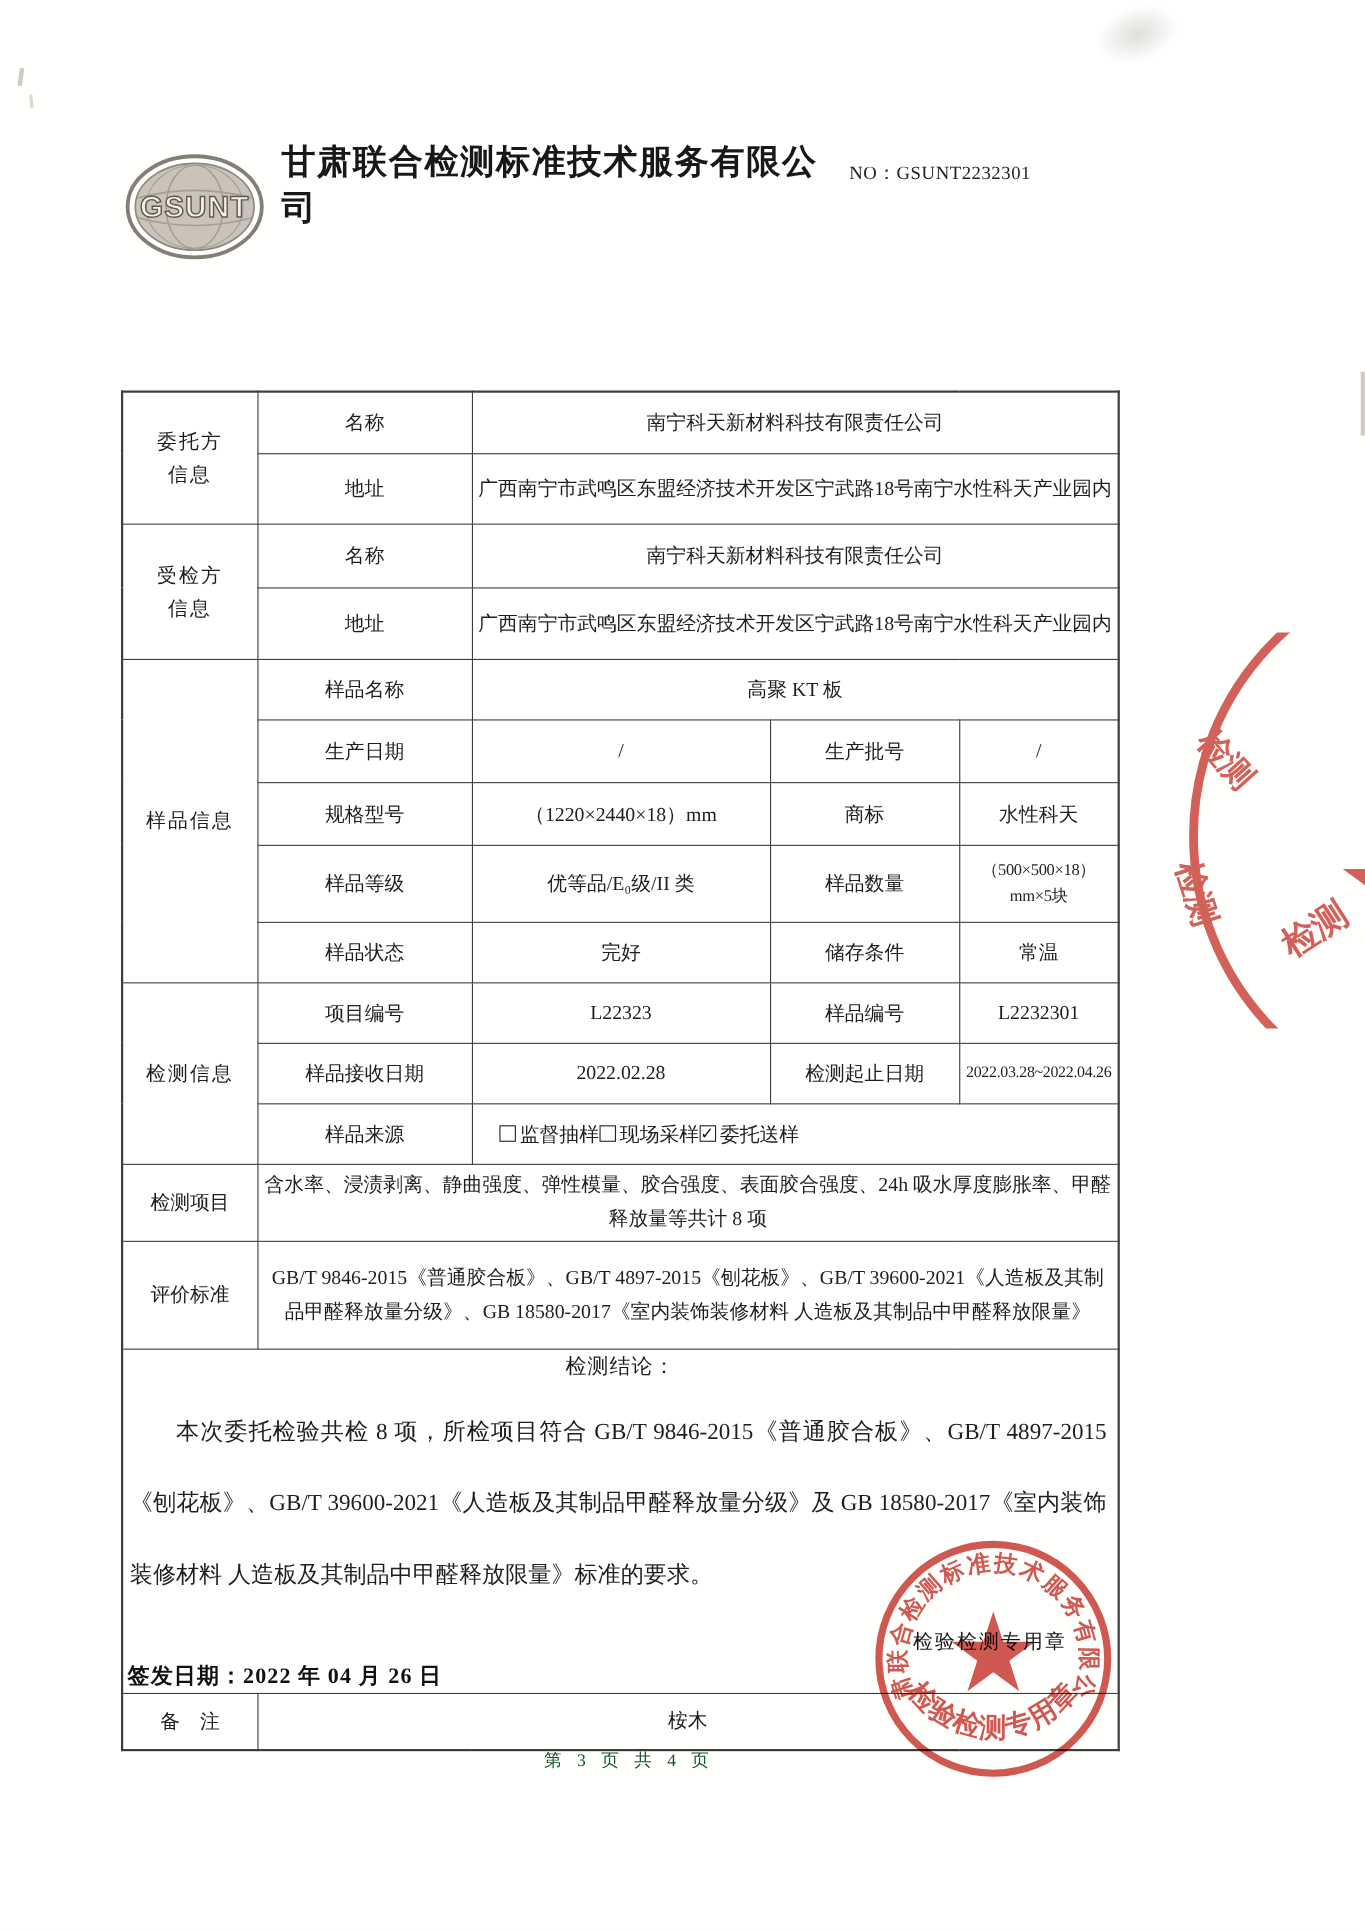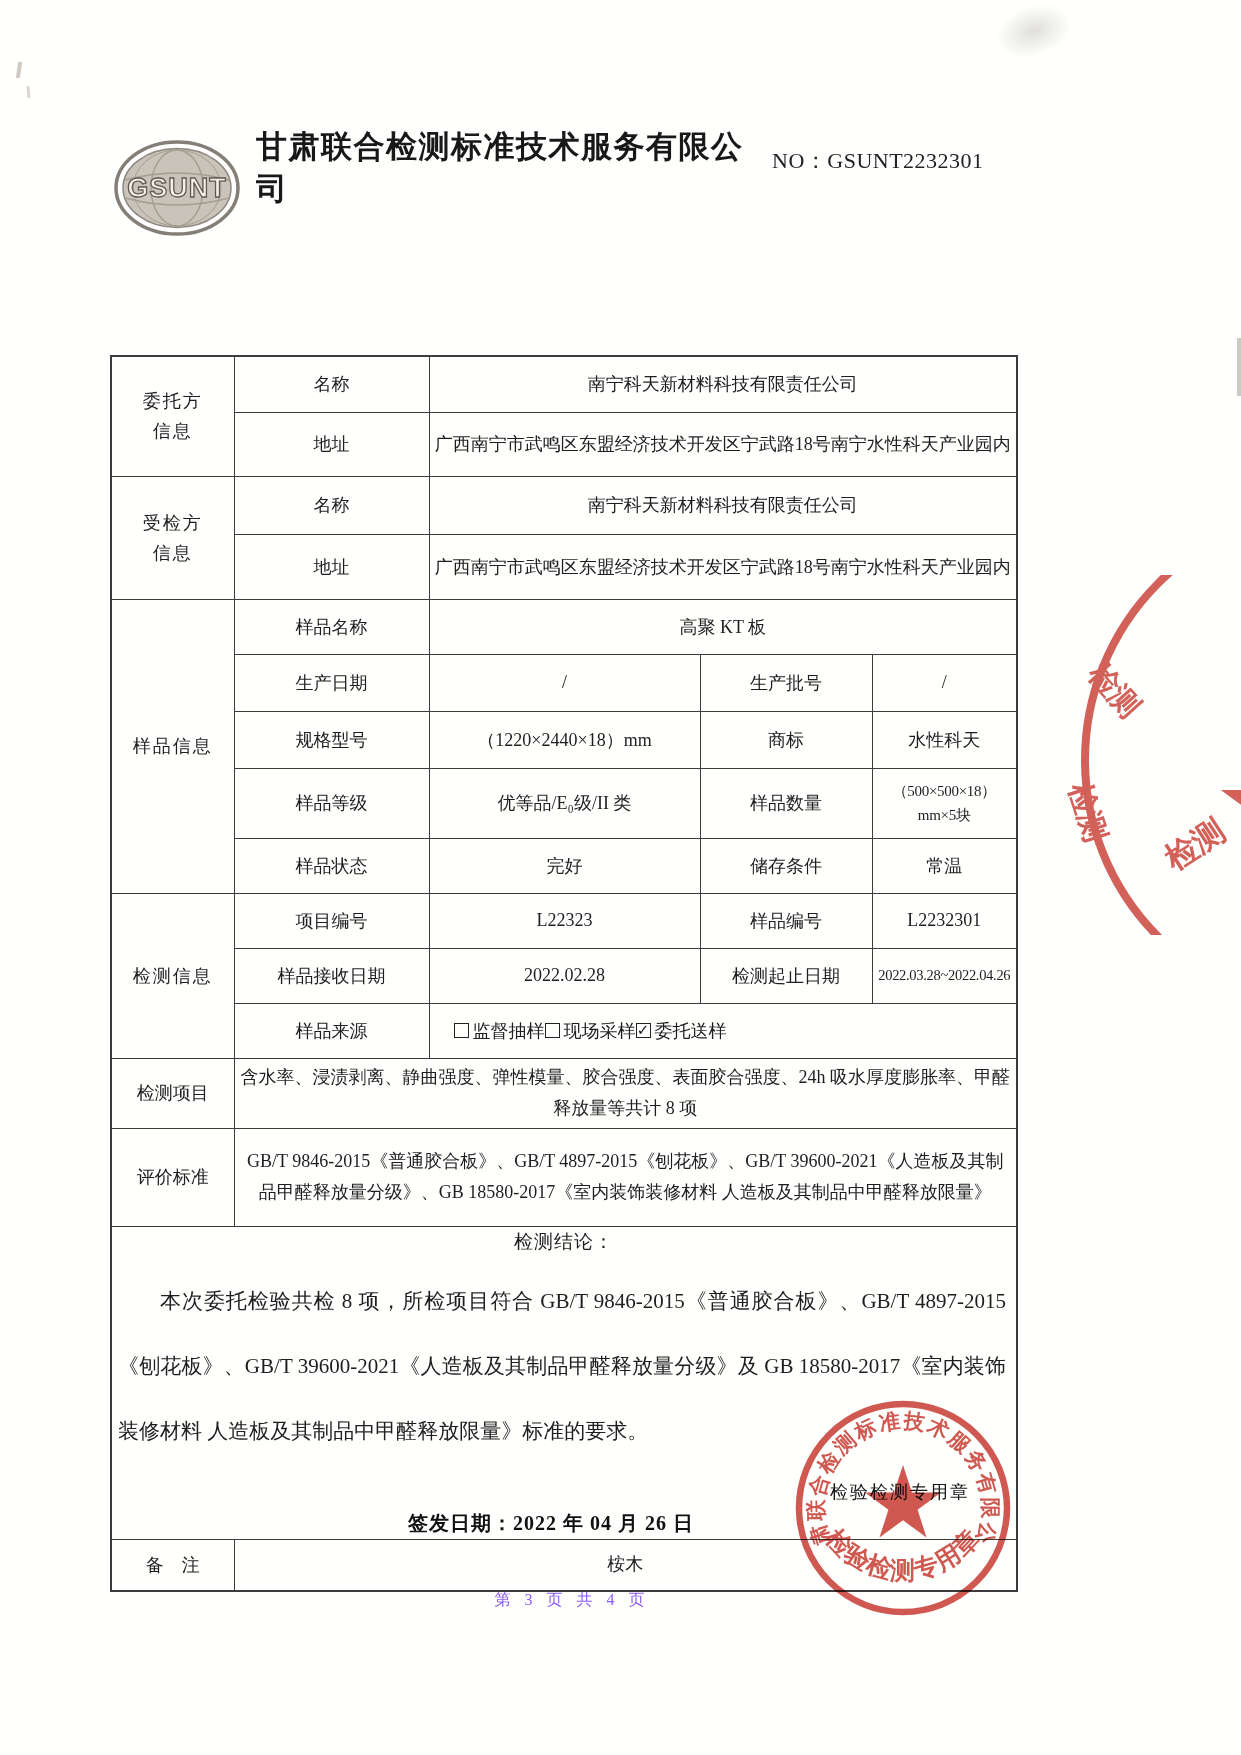--- a/index.html
+++ b/index.html
@@ -13,21 +13,21 @@
   }
   .page{position:absolute;inset:0;background:#fffffe;}
 
   
   .logo{position:absolute;left:112px;top:138px;width:130px;height:100px;}
   .company-cn{
     position:absolute;left:256px;top:126px;width:500px;
     font-size:31px;font-weight:700;letter-spacing:1.5px;color:#181818;
   }
   .report-no{
-    position:absolute;left:772px;top:146px;font-size:22px;color:#222;
+    position:absolute;left:772px;top:146px;font-size:17px;color:#222;
     letter-spacing:.5px;white-space:nowrap;
   }
   .company-en{
     position:absolute;left:256px;top:183px;width:520px;
     font-size:19px;color:#1c1c1c;letter-spacing:.2px;
   }
   .doc-title{
     position:absolute;left:105px;top:241px;width:905px;
     text-align:center;font-size:40px;font-weight:700;
     letter-spacing:17px;color:#141414;text-indent:17px;
@@ -66,29 +66,29 @@
   .concl-label{font-size:19px;letter-spacing:1px;}
   .concl-text{
     margin:14px 6px 0 2px;text-indent:2em;
     font-size:21px;line-height:65px;text-align:justify;
   }
   .stamp-caption{
     margin-top:16px;text-align:right;padding-right:42px;
     font-size:18px;letter-spacing:2px;color:#151515;
   }
   .issue-date{
-    margin-top:6px;text-align:center;padding-right:26px;
+    margin-top:6px;text-align:left;padding-right:26px;
     font-size:20px;font-weight:700;letter-spacing:1px;color:#111;
   }
 
   .remark-label{letter-spacing:0;}
 
   .footer{
     position:absolute;left:0;top:1590px;width:1144px;text-align:center;
-    font-size:16px;letter-spacing:5px;color:#8b5cf6;
+    font-size:16px;letter-spacing:5px;color:#14532d;
   }
 
   
   .seal{position:absolute;mix-blend-mode:multiply;pointer-events:none;}
   .seal-main{left:773px;top:1383px;}
   .seal-edge{left:1041px;top:575px;}
 
   
   .artifact{position:absolute;pointer-events:none;}
   .a1{left:17px;top:62px;width:4px;height:16px;background:#b5ac9f;opacity:.65;transform:rotate(8deg);}

